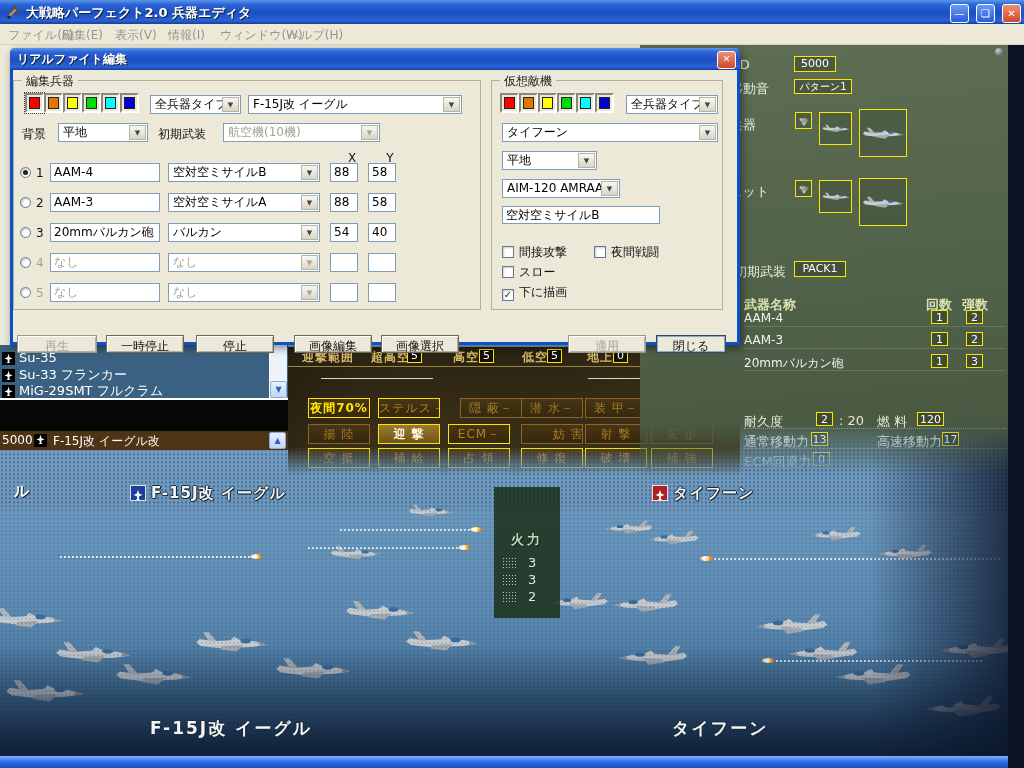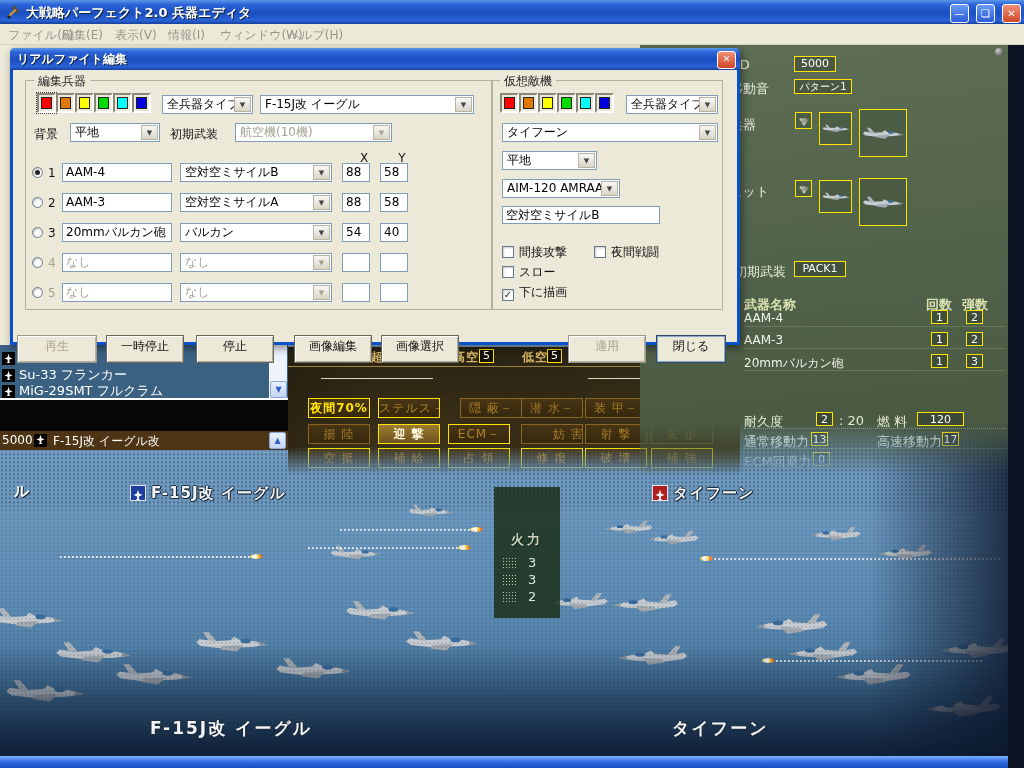--- a/index.html
+++ b/index.html
@@ -133,21 +133,21 @@
   .dlabel{position:absolute;font-size:12px;color:#111;white-space:nowrap;}
   .rad{position:absolute;width:11px;height:11px;border-radius:50%;border:1px solid #6a7a8a;background:#fff;
     box-sizing:border-box;box-shadow:inset 1px 1px 2px rgba(0,0,0,.25);}
   .rad.on::after{content:"";position:absolute;left:2px;top:2px;width:5px;height:5px;border-radius:50%;background:#222;}
   .rnum{position:absolute;font-size:12px;color:#111;}
   .dis .rnum,.rnum.dis{color:#a6a292;}
   .cb{position:absolute;font-size:12px;color:#111;white-space:nowrap;}
   .cbx{display:inline-block;width:12px;height:12px;box-sizing:border-box;border:1px solid #68788a;background:#fff;
     margin-right:5px;vertical-align:-2px;font-size:10px;line-height:10px;text-align:center;color:#1a1a1a;
     box-shadow:inset 1px 1px 2px rgba(0,0,0,.2);}
-  .xpb{position:absolute;height:28px;box-sizing:border-box;background:#ece9d8;border:1px solid #6a685c;
+  .xpb{position:absolute;height:18px;box-sizing:border-box;background:#ece9d8;border:1px solid #6a685c;
     box-shadow:inset 1px 1px 0 #fff,inset -1px -1px 0 #b4b09e;font-size:12px;text-align:center;
     line-height:20px;color:#111;}
   .xpb.dis{color:#a6a292;border-color:#9a988c;}
   .xpb.primary{border:1px solid #2a4a66;box-shadow:inset 0 0 0 1px #8aa8cc,inset 1px 1px 0 #fff;}
 </style>
 </head>
 <body>
 
 <svg width="0" height="0" style="position:absolute">
   <defs>
@@ -421,21 +421,21 @@
     <div class="uline" style="top:304px"></div>
     <span class="gname" style="left:104px;top:311px">20mmバルカン砲</span>
     <div class="ybox" style="left:291px;top:310px;width:17px;height:14px">1</div>
     <div class="ybox" style="left:326px;top:310px;width:17px;height:14px">3</div>
     <div class="uline" style="top:326px"></div>
 
     <span class="gl" style="left:104px;top:369px">耐久度</span>
     <div class="ybox" style="left:176px;top:368px;width:17px;height:14px">2</div>
     <span class="gl" style="left:199px;top:369px">: 20</span>
     <span class="gl" style="left:237px;top:369px">燃 料</span>
-    <div class="ybox" style="left:277px;top:368px;width:47px;height:14px">120</div>
+    <div class="ybox" style="left:277px;top:368px;width:27px;height:14px">120</div>
     <div class="dline" style="top:384px"></div>
     <span class="gl" style="left:104px;top:389px">通常移動力</span>
     <div class="ybox" style="left:171px;top:388px;width:17px;height:14px">13</div>
     <span class="gl" style="left:237px;top:389px">高速移動力</span>
     <div class="ybox" style="left:302px;top:388px;width:17px;height:14px">17</div>
     <div class="dline" style="top:404px"></div>
     <span class="gl" style="left:104px;top:409px">ECM回避力</span>
     <div class="ybox" style="left:173px;top:408px;width:17px;height:14px">0</div>
     <div class="dline" style="top:424px"></div>
   </div>
@@ -443,21 +443,21 @@
   <div class="navy dots"></div>
   <div class="bottombar"></div>
 
   <div class="dialog">
     <div class="dtitle">
       <span class="dtitletext">リアルファイト編集</span>
       <div class="dclose">✕</div>
     </div>
     <div class="dbody">
 
-      <div class="grp" style="left:12px;top:10px;width:466px;height:228px">
+      <div class="grp" style="left:0;top:10px;width:466px;height:228px">
         <b>編集兵器</b>
         <div class="swrow" style="left:11px;top:12px">
             <span class="swatch sel">
               <i style="background: rgb(255, 0, 0);"></i>
             </span>
             <span class="swatch">
               <i style="background: rgb(224, 120, 0);"></i>
             </span>
             <span class="swatch">
               <i style="background: rgb(255, 255, 0);"></i>

